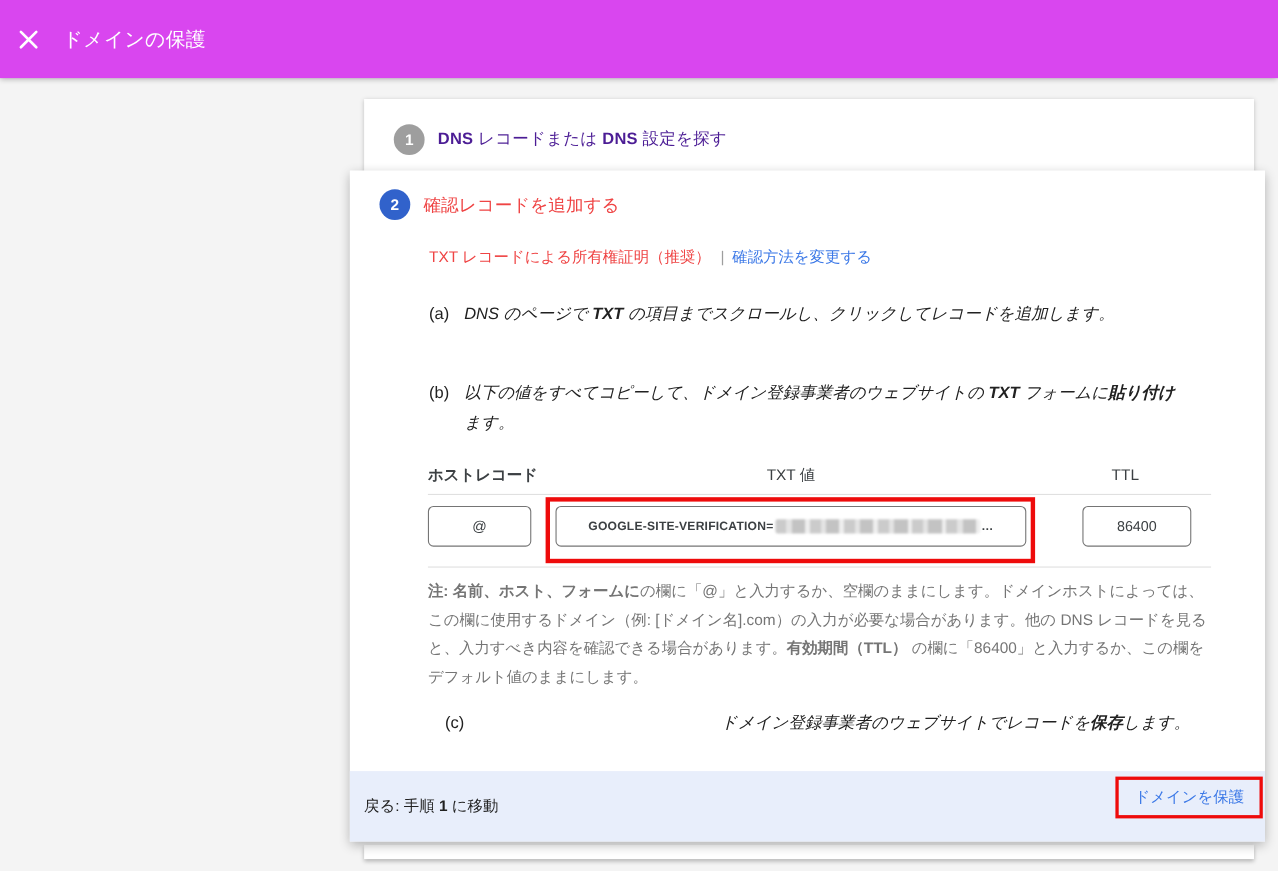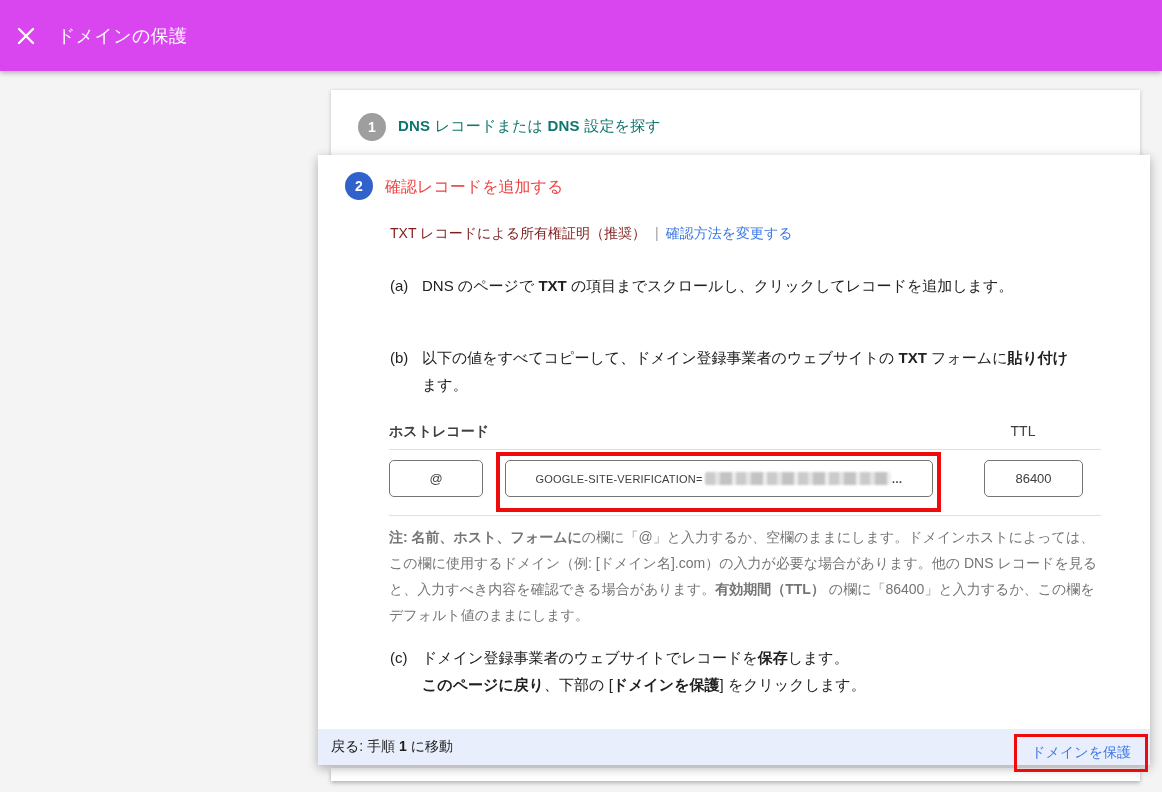--- a/index.html
+++ b/index.html
@@ -37,81 +37,81 @@
     display:flex; align-items:center; padding-left:27px;
   }
   .step-circle {
     width:28px; height:28px; border-radius:50%;
     display:flex; align-items:center; justify-content:center;
     color:#fff; font-size:14px; font-weight:700; flex:0 0 28px;
   }
   .circle-gray { background:#9e9e9e; }
   .circle-blue { background:#3162cb; }
   .card1-label {
-    margin-left:12px; color:#0f766e; font-size:15px; font-weight:500; letter-spacing:.2px;
+    margin-left:12px; color:#4c1d95; font-size:15px; font-weight:500; letter-spacing:.2px;
   }
 
   .card2 {
     position:absolute; left:318px; top:155px; width:832px; height:610px;
     background:#fff; z-index:2;
     box-shadow:0 3px 10px rgba(0,0,0,.30);
   }
   .card2-header { display:flex; align-items:flex-start; padding:17px 0 0 27px; }
   .card2-title { margin-left:12px; padding-top:5px; font-size:16px; color:#ef4444; font-weight:400; }
 
   .method-line { position:absolute; left:72px; top:70px; font-size:14px; }
-  .method-label { color:#7f1d1d; }
+  .method-label { color:#ef4444; }
   .method-sep { color:#9e9e9e; margin:0 7px 0 9px; }
   .link { color:#3b78e7; cursor:pointer; text-decoration:none;text-align:right; }
 
   .list-item { position:absolute; left:72px; font-size:15px; line-height:27px; color:#212121; }
   .item-a { top:117px; }
   .item-b { top:189px; }
-  .item-c { top:489px; }
+  .item-c { top:489px;text-align:right; }
   .item-label { display:inline-block; width:32px; vertical-align:top; }
-  .item-text  { display:inline-block; width:660px; vertical-align:top; }
+  .item-text  { display:inline-block; width:660px; vertical-align:top;font-style:italic; }
 
   
   .rec-table { position:absolute; left:71px; top:268px; width:712px; height:94px; }
   .rt-header { position:absolute; top:0; font-size:14px; color:#3c4043; font-weight:500; }
   .rt-h-host { left:0;font-weight:bold; }
   .rt-h-txt  { left:116px; width:428px; text-align:center; }
   .rt-h-ttl  { left:595px; width:78px; text-align:center; }
   .rt-line { position:absolute; left:0; width:712px; height:1px; background:#e0e0e0; }
   .rt-line-top { top:26px; }
   .rt-line-bottom { top:92px; }
   .value-box {
     position:absolute; top:37px; height:37px;
     border:1px solid #757575; border-radius:5px; background:#fff;
     display:flex; align-items:center; justify-content:center;
     font-size:13px; color:#3c4043; cursor:text;
   }
   .box-host { left:0; width:94px; }
   .box-txt  { left:116px; width:428px; }
   .box-ttl  { left:595px; width:99px; font-weight:500; }
-  .txt-prefix { font-size:11px; font-weight:400; letter-spacing:.2px; color:#3c4043; white-space:nowrap; }
+  .txt-prefix { font-size:11px; font-weight:700; letter-spacing:.2px; color:#3c4043; white-space:nowrap; }
   .redacted {
     display:inline-block; width:186px; height:13px; margin-left:2px; border-radius:2px;
     background:repeating-linear-gradient(90deg,#cbcbcb 0 10px,#e3e3e3 10px 15px,#c3c3c3 15px 27px,#eeeeee 27px 31px);
     filter:blur(1.2px);
   }
   .txt-ellipsis { font-size:11px; font-weight:700; color:#3c4043; margin-left:1px; }
 
   
   .hl-box { position:absolute; border:4px solid #ee0b0b; z-index:6; pointer-events:none; }
   .hl-txt { left:178px; top:297px; width:445px; height:60px; }
 
   .note {
     position:absolute; left:71px; top:369px; width:716px;
     font-size:14px; line-height:26px; color:#757575;
   }
 
   
   .card2-footer {
-    position:absolute; left:0; bottom:0; width:832px; height:36px;
+    position:absolute; left:0; bottom:0; width:832px; height:64px;
     background:#e8eefb; display:flex; align-items:center;
   }
   .footer-back { margin-left:13px; font-size:14px; color:#212121; }
   .footer-action {
     position:absolute; right:2px; top:5px; height:38px;
     border:3px solid #ee0b0b; display:flex; align-items:center;
     padding:0 14px; background:transparent;
   }
   .footer-action .link { font-size:14px; }
 
@@ -151,38 +151,39 @@
   <div class="list-item item-a">
     <span class="item-label">(a)</span><span class="item-text"><span>DNS のページで </span><span class="b">TXT</span><span> の項目までスクロールし、クリックしてレコードを追加します。</span></span>
   </div>
 
   <div class="list-item item-b">
     <span class="item-label">(b)</span><span class="item-text"><span>以下の値をすべてコピーして、ドメイン登録事業者のウェブサイトの </span><span class="b">TXT</span><span> フォームに</span><span class="b">貼り付け</span><span>ます。</span></span>
   </div>
 
   <div class="rec-table">
     <div class="rt-header rt-h-host">ホストレコード</div>
+    <div class="rt-header rt-h-txt">TXT 値</div>
     <div class="rt-header rt-h-ttl">TTL</div>
     <div class="rt-line rt-line-top"></div>
     <div class="value-box box-host">@</div>
     <div class="value-box box-txt">
       <span class="txt-prefix">GOOGLE-SITE-VERIFICATION=</span>
         <span class="redacted"></span>
         <span class="txt-ellipsis">…</span>
     </div>
     <div class="value-box box-ttl">86400</div>
     <div class="rt-line rt-line-bottom"></div>
   </div>
 
   <div class="hl-box hl-txt"></div>
 
   <div class="note"><span class="b">注: </span><span class="b">名前、ホスト、フォームに</span><span>の欄に「@」と入力するか、空欄のままにします。ドメインホストによっては、この欄に使用するドメイン（例: [ドメイン名].com）の入力が必要な場合があります。他の DNS レコードを見ると、入力すべき内容を確認できる場合があります。</span><span class="b">有効期間（TTL）</span><span> の欄に「86400」と入力するか、この欄をデフォルト値のままにします。</span></div>
 
   <div class="list-item item-c">
-    <span class="item-label">(c)</span><span class="item-text"><span><span>ドメイン登録事業者のウェブサイトでレコードを</span><span class="b">保存</span><span>します。</span></span><br><span><span class="b">このページに戻り</span><span>、下部の [</span><span class="b">ドメインを保護</span><span>] をクリックします。</span></span></span>
+    <span class="item-label">(c)</span><span class="item-text"><span><span>ドメイン登録事業者のウェブサイトでレコードを</span><span class="b">保存</span><span>します。</span></span><br></span>
   </div>
 
   <div class="card2-footer">
     <div class="footer-back"><span>戻る: 手順 </span><span class="b">1</span><span> に移動</span></div>
     <div class="footer-action">
       <a class="link">ドメインを保護</a>
     </div>
   </div>
 </section>
 

